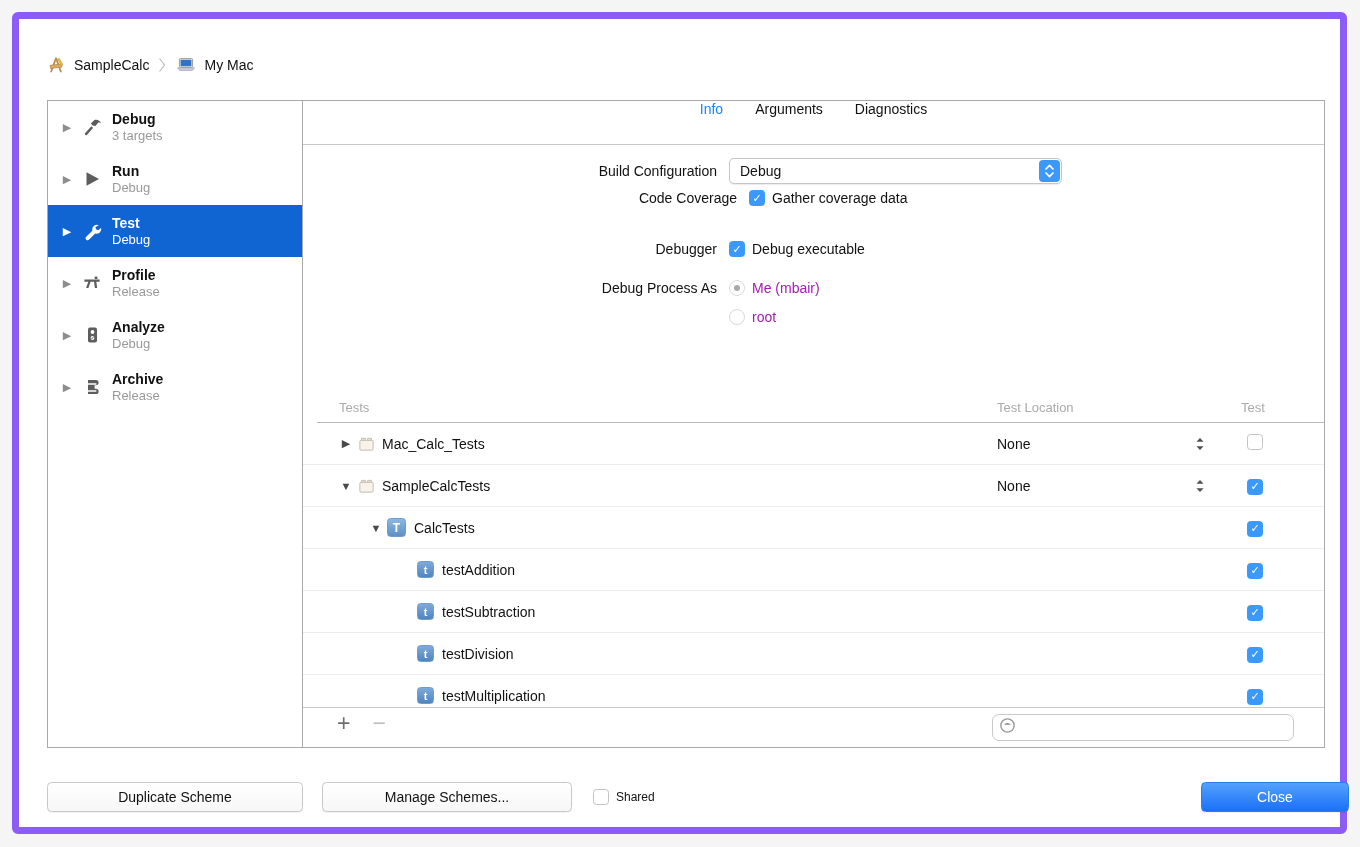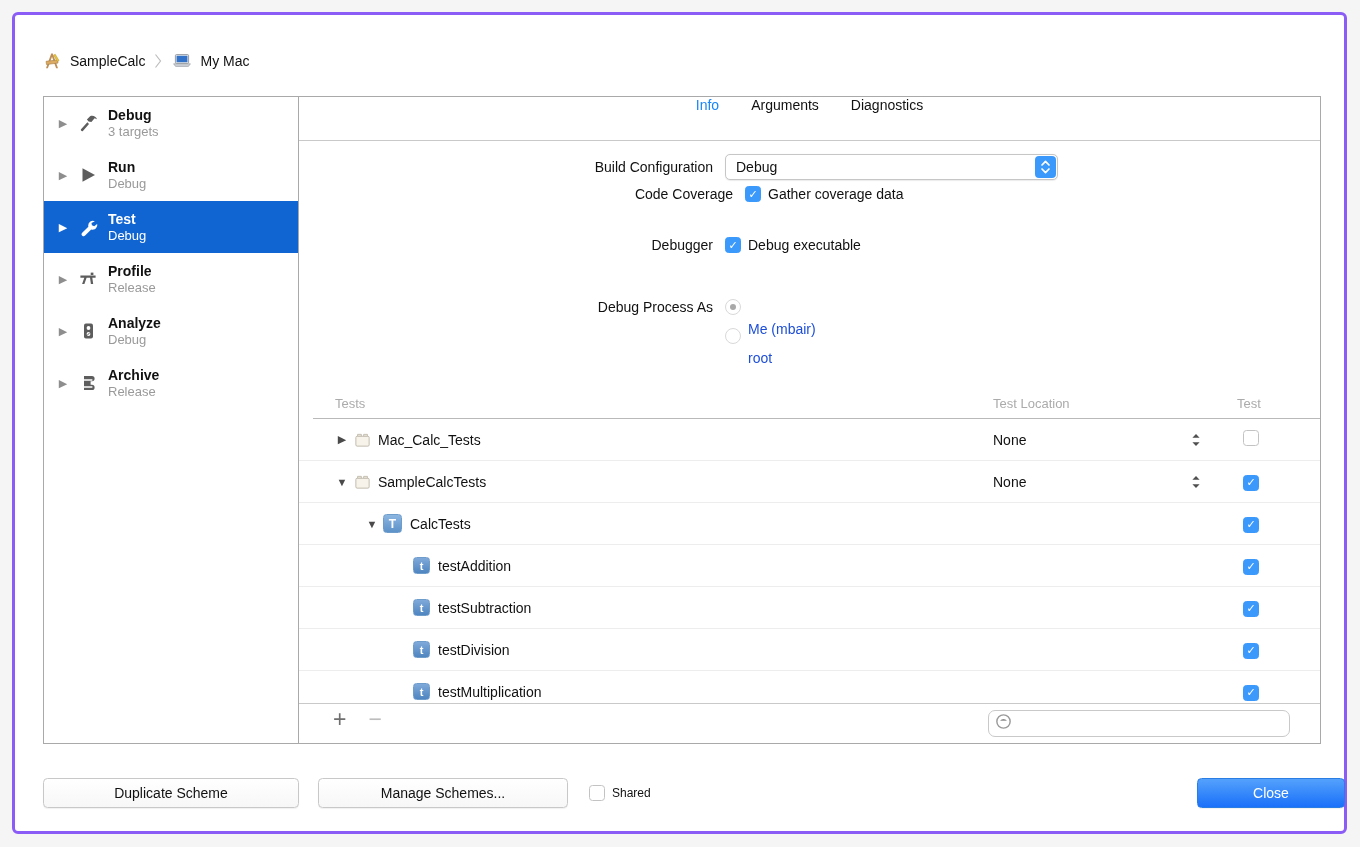--- a/index.html
+++ b/index.html
@@ -1,17 +1,17 @@
 <!DOCTYPE html>
 <html style="--sel-blue: #1165d3; --cb-blue: #3b99fc; --tab-blue: #1786fa;"><head>
 <meta charset="utf-8">
 <style>
   * { margin:0; padding:0; box-sizing:border-box; }
   html,body { width:1360px; height:847px; background:#f5f5f5; font-family:"Liberation Sans", sans-serif; -webkit-font-smoothing:antialiased; }
-  .dialog { position:absolute; left:12px; top:12px; width:1335px; height:822px; background:#fff; border:3px solid #8b5cf6; border-radius:6px; }
+  .dialog { position:absolute; left:12px; top:12px; width:1335px; height:822px; background:#fff; border:7px solid #8b5cf6; border-radius:6px; }
 
   
   .crumbs { position:absolute; left:26px; top:36px; display:flex; align-items:center; gap:7px; font-size:14px; color:#111; }
   .crumbs .sep svg { display:block; }
   .cicon { width:22px; height:20px; display:inline-flex; }
 
   
   .content-box { position:absolute; left:28px; top:81px; width:1278px; height:648px; }
   .sidebar { position:absolute; left:0; top:0; width:256px; height:648px; background:#fff; border:1px solid #a9a9a9; }
   .rpanel { position:absolute; left:256px; top:0; width:1022px; height:648px; border:1px solid #a9a9a9; border-left:none; background:#fff; }
@@ -38,21 +38,21 @@
   .flabel { width:414px; text-align:right; color:#111; padding-right:0; }
   .fctrl { margin-left:12px; display:flex; align-items:center; }
   .popup { width:333px; height:26px; border:1px solid #c6c6c6; border-radius:5px; background:#fff; display:flex; align-items:center; position:relative; padding-left:10px; color:#111; box-shadow:0 0.5px 1px rgba(0,0,0,.08); }
   .popup .stepper { position:absolute; right:1px; top:1px; bottom:1px; width:21px; border-radius:4px; background:var(--cb-blue); display:flex; align-items:center; justify-content:center; }
   .cb { width:16px; height:16px; border-radius:3.5px; border:1px solid #c3c3c3; background:#fff; display:inline-flex; align-items:center; justify-content:center; font-size:11px; color:#fff; }
   .cb.checked { background:var(--cb-blue); border-color:var(--cb-blue); }
   .cb-label { margin-left:7px; color:#111; }
   .radio { width:16px; height:16px; border-radius:50%; border:1.5px solid #d9d9d9; background:#fff; display:inline-flex; align-items:center; justify-content:center; }
   .radio .dot { width:6px; height:6px; border-radius:50%; background:#a9a9a9; display:none; }
   .radio.on .dot { display:block; }
-  .radio-label { margin-left:7px; color:#1d4ed8;margin-top:45px; }
+  .radio-label { margin-left:7px; color:#a21caf; }
 
   
   .tests { position:absolute; left:0; top:278px; width:100%; height:329px; }
   .thead { position:relative; height:44px; }
   .thead .h { position:absolute; bottom:8px; font-size:13px; color:#ababab; }
   .h-tests { left:36px; } .h-loc { left:694px; } .h-test { left:938px; }
   .thead-line { position:absolute; left:14px; right:0; bottom:0; border-bottom:1px solid #b9b9b9; }
   .rows { position:relative; height:285px; overflow:hidden; }
   .trow { height:42px; display:flex; align-items:center; position:relative; border-bottom:1px solid #ededed; }
   .tri { width:14px; text-align:center; font-size:11px; color:#4a4a4a; flex:none; }

